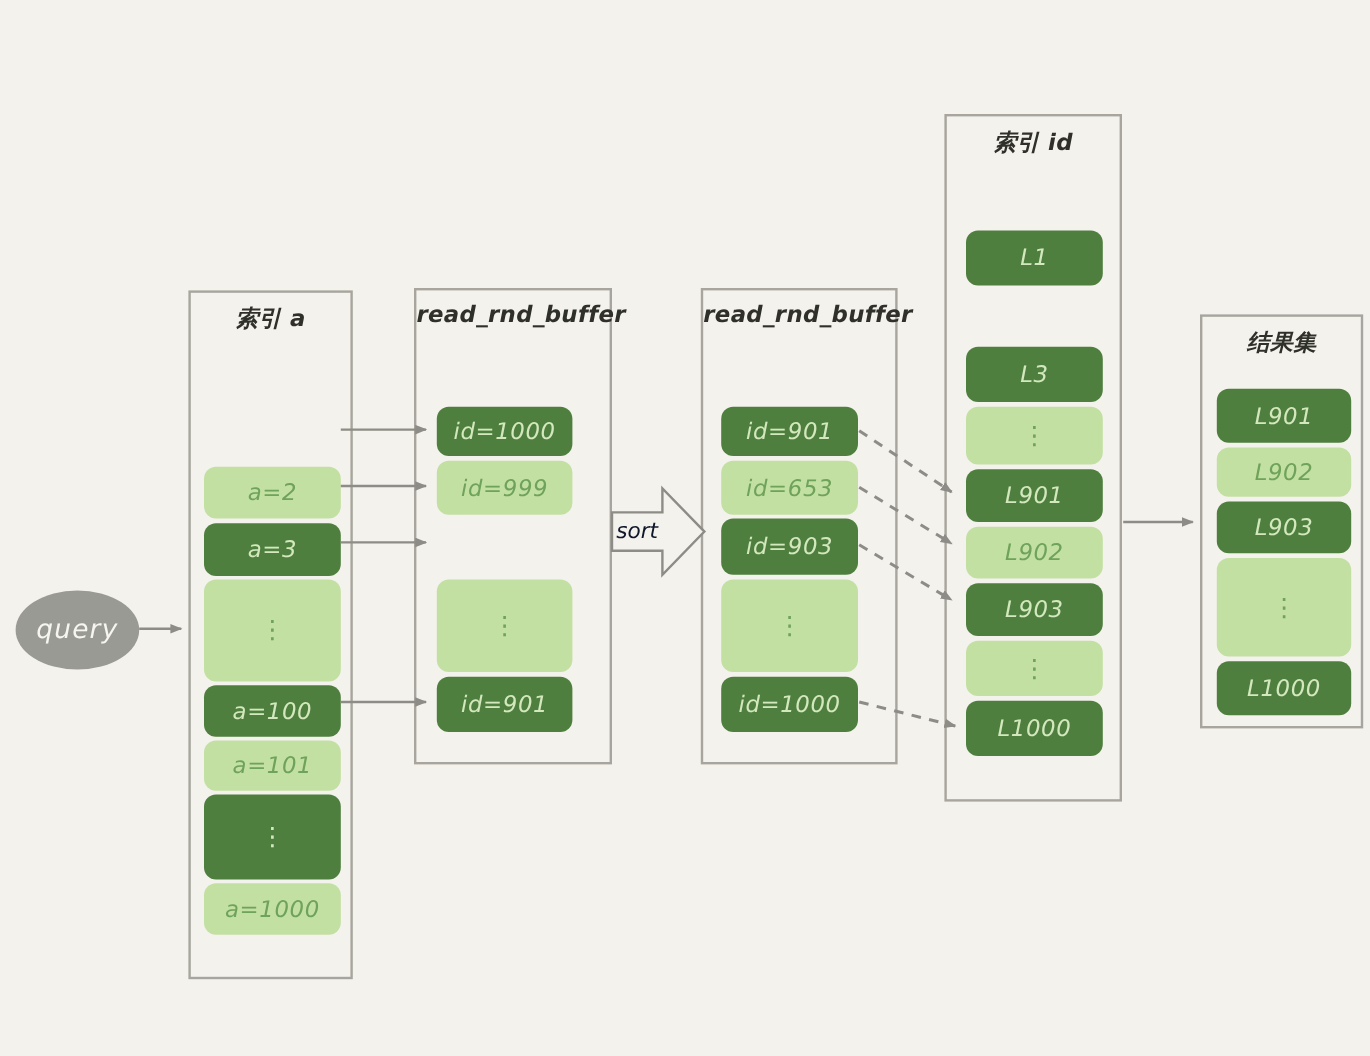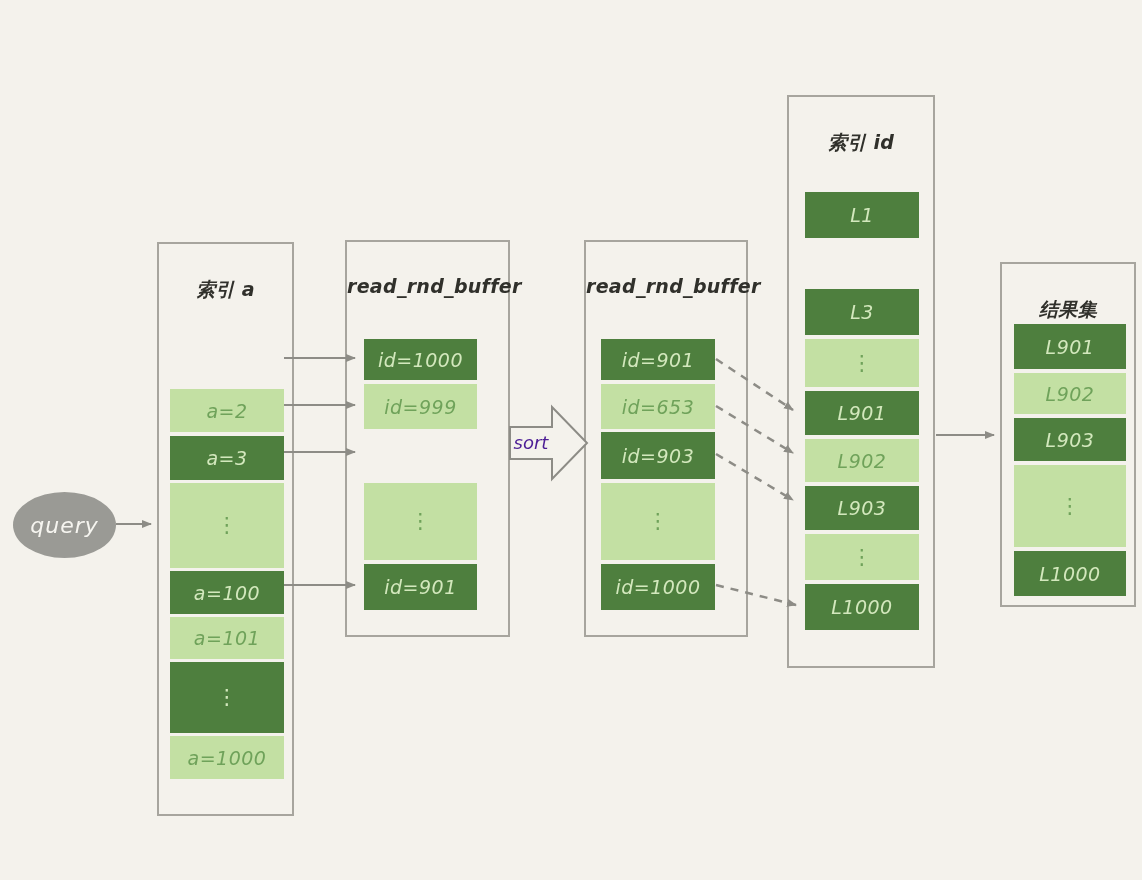--- a/index.html
+++ b/index.html
@@ -8,24 +8,24 @@
     background:#f4f2ec;
     font-family:"DejaVu Sans",sans-serif;
   }
   .box{
     position:absolute;border:2px solid #a7a59e;background:transparent;
     box-sizing:border-box;z-index:1;
   }
   .box-title{
     position:absolute;top:9px;left:0;right:0;text-align:center;
     font-size:19px;font-weight:600;font-style:italic;color:#30302b;
-    letter-spacing:.3px;white-space:nowrap;margin-top:24px;
+    letter-spacing:.3px;white-space:nowrap;
   }
   .cell{
-    position:absolute;border-radius:0;
+    position:absolute;border-radius:10px;
     font-size:19px;font-style:italic;letter-spacing:.5px;
     display:flex;align-items:center;justify-content:center;
     box-sizing:border-box;
   }
   .cell.dark{background:#4e7f3e;color:#d3e8bd;}
   .cell.light{background:#c3e0a3;color:#6fa25a;}
   .cell.dots{font-size:21px;font-style:normal;letter-spacing:0;line-height:1;}
   .col0 .cell{left:11px;width:114px;}
   .col1 .cell{left:17px;width:113px;}
   .col2 .cell{left:15px;width:114px;}
@@ -33,21 +33,21 @@
   .col4 .cell{left:12px;width:112px;}
   .query{
     position:absolute;left:13px;top:492px;width:103px;height:66px;
     background:#9a9a95;border-radius:50%;z-index:1;
     display:flex;align-items:center;justify-content:center;
     color:#f6f5f0;font-size:22px;font-style:italic;letter-spacing:1px;
   }
   .arrows{position:absolute;left:0;top:0;z-index:2;pointer-events:none;}
   .sort-label{
     position:absolute;left:508px;top:432px;width:46px;z-index:3;
-    text-align:center;font-size:18px;font-style:italic;color:#4c1d95;
+    text-align:center;font-size:18px;font-style:italic;color:#0f172a;
   }
 </style>
 </head>
 <body>
 
 <div class="stage">
 
   <div class="query">query</div>
 
   <div class="box col0" style="left:157px;top:242px;width:137px;height:574px">

